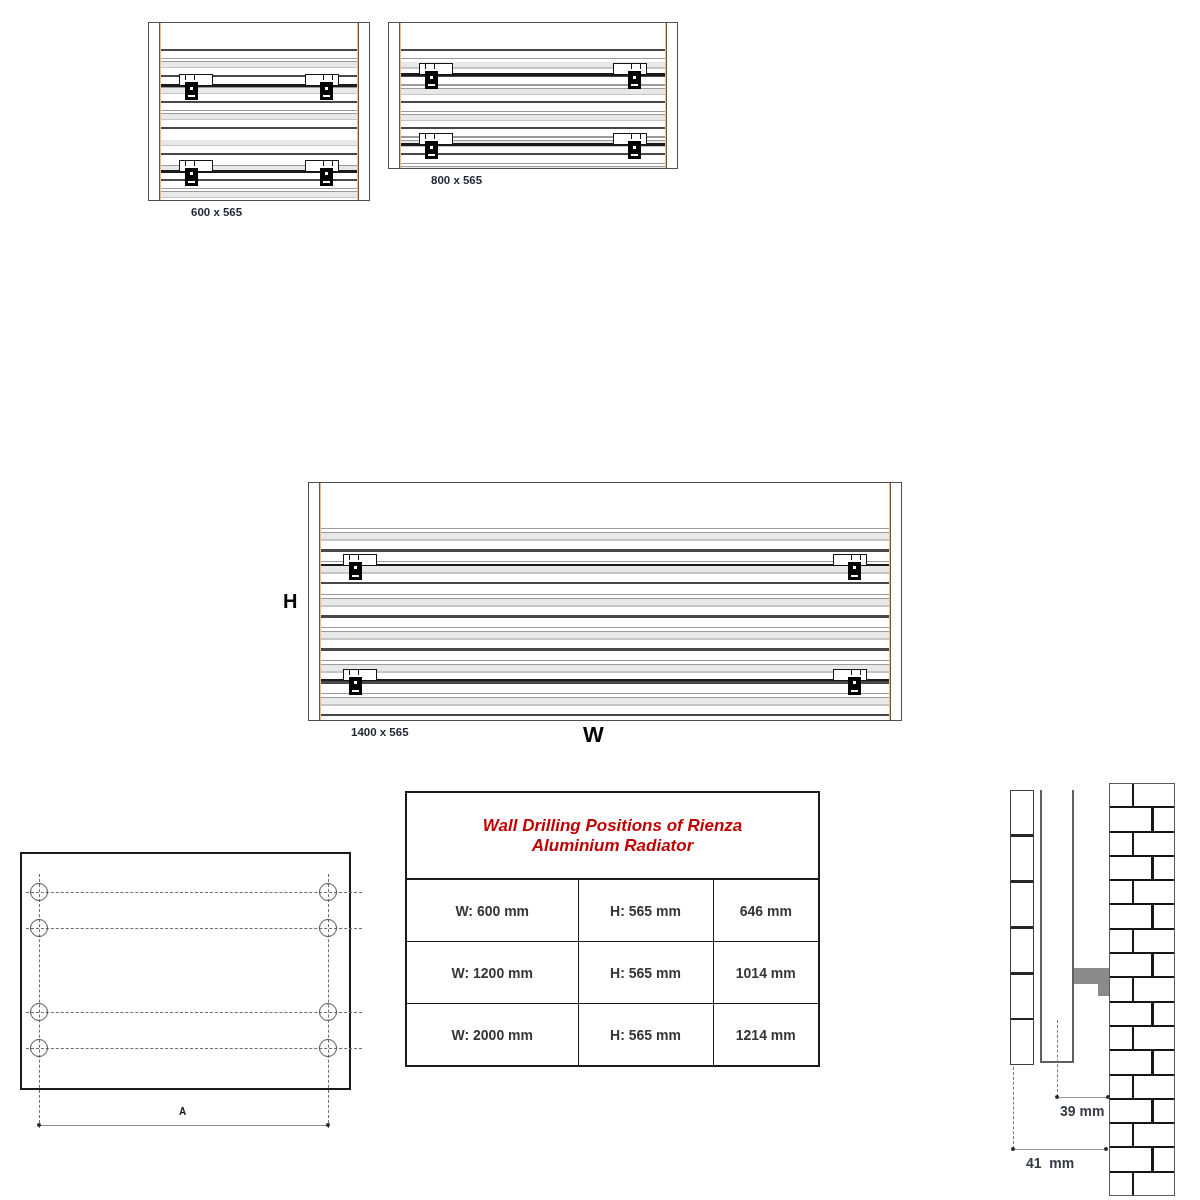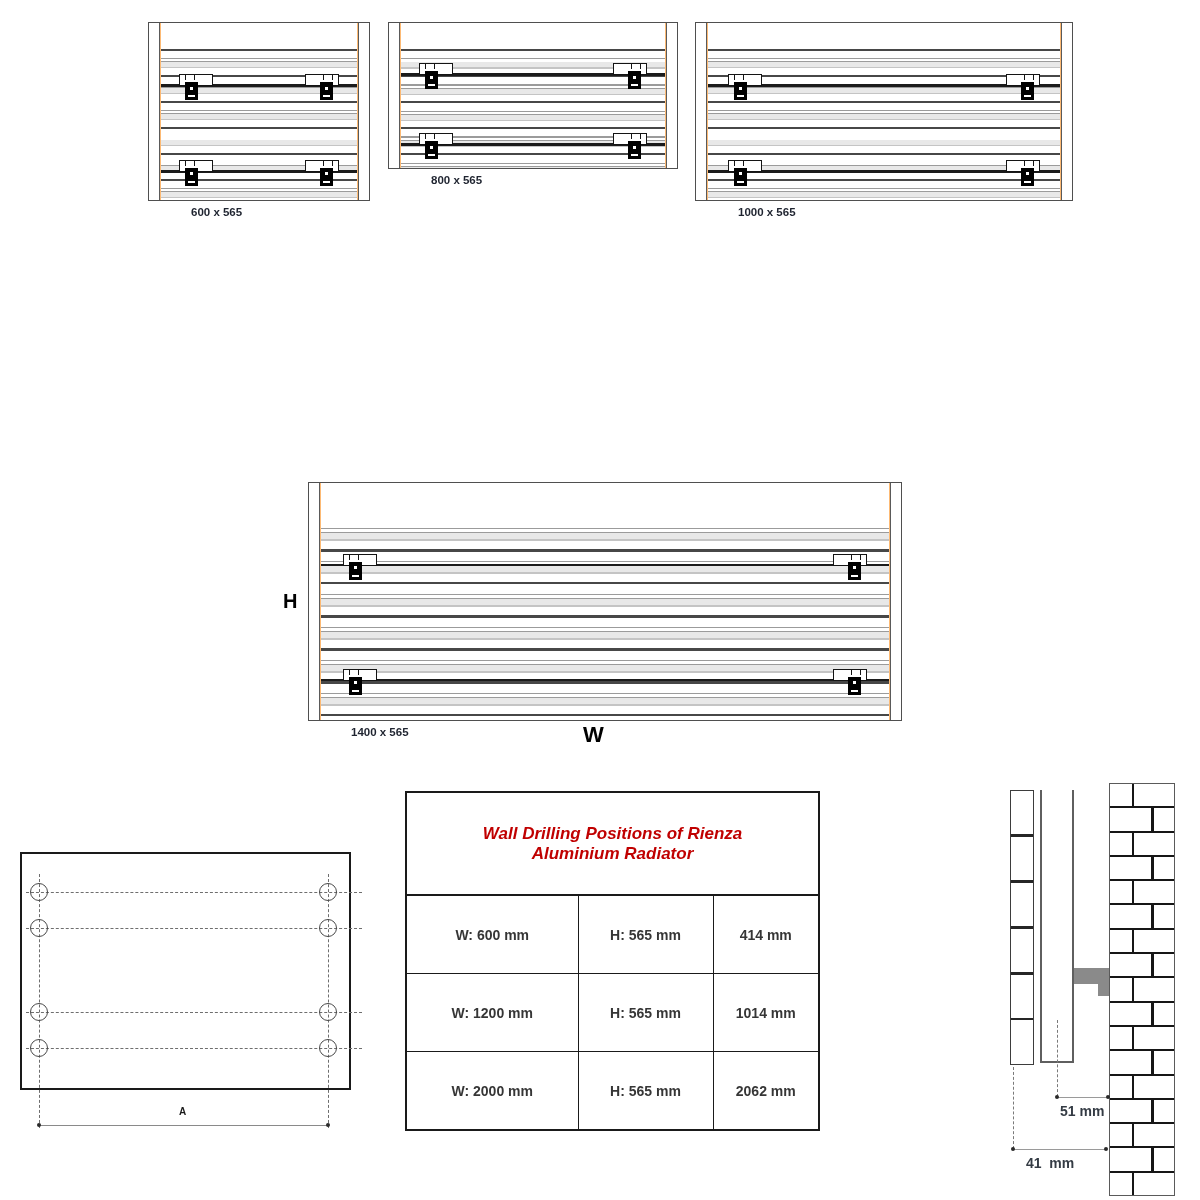--- a/index.html
+++ b/index.html
@@ -48,21 +48,21 @@
   .hole{position:absolute;width:18px;height:18px;border:1.4px solid #4a4a4a;
       border-radius:50%;box-sizing:border-box;background:transparent;}
   .dimline{position:absolute;height:0;border-top:1.2px solid #8a8a8a;}
   .dot{position:absolute;width:4px;height:4px;border-radius:50%;background:#2a2a2a;}
   .a-label{position:absolute;font-size:10px;font-weight:bold;color:#1a1a1a;}
 
   
   .spec-table{position:absolute;left:405px;top:791px;width:413px;border-collapse:collapse;
       table-layout:fixed;background:#fff;}
   .spec-table td{border:1.6px solid #1a1a1a;text-align:center;vertical-align:middle;
-      font-weight:bold;color:#363636;font-size:14px;padding:16px;}
+      font-weight:bold;color:#363636;font-size:14px;padding:8px;}
   .spec-table .title-cell{height:69px;font-size:17px;font-style:italic;color:#c00000;
       border-bottom:2px solid #1a1a1a;}
   .spec-table .hdr{height:49px;font-size:16px;color:#111;}
   .spec-table .cell{height:45px;}
   .spec-table{border:2.2px solid #1a1a1a;}
 
   
   .side-view{position:absolute;left:1000px;top:778px;width:195px;height:422px;}
   .seg-col{position:absolute;left:10px;top:12px;width:24px;height:275px;box-sizing:border-box;
       border:1.5px solid #3d3d3d;
@@ -106,34 +106,20 @@
       <div class="bar" style="top:34.5%;"></div>
       <div class="clip" style="left:18px;top:calc(34.5% - 10px);"></div>
       <div class="clip mirror" style="right:18px;top:calc(34.5% - 10px);"></div>
       <div class="bar" style="top:83%;"></div>
       <div class="clip" style="left:18px;top:calc(83% - 10px);"></div>
       <div class="clip mirror" style="right:18px;top:calc(83% - 10px);"></div>
     </div>
     <div class="size-label">800 x 565</div>
   </div>
 
-  <div class="radiator" style="left:695px;top:22px;width:378px;height:179px;">
-    <div class="rail left"></div>
-    <div class="rail right"></div>
-    <div class="face c26">
-      <div class="topband" style="height:26px;"></div>
-      <div class="bar" style="top:34.5%;"></div>
-      <div class="clip" style="left:20px;top:calc(34.5% - 10px);"></div>
-      <div class="clip mirror" style="right:20px;top:calc(34.5% - 10px);"></div>
-      <div class="bar" style="top:83%;"></div>
-      <div class="clip" style="left:20px;top:calc(83% - 10px);"></div>
-      <div class="clip mirror" style="right:20px;top:calc(83% - 10px);"></div>
-    </div>
-    <div class="size-label">1000 x 565</div>
-  </div>
 
 
   <div class="radiator" style="left:308px;top:482px;width:594px;height:239px;">
     <div class="rail left"></div>
     <div class="rail right"></div>
     <div class="face c33">
       <div class="topband" style="height:36px;"></div>
       <div class="bar" style="top:34%;"></div>
       <div class="clip" style="left:22px;top:calc(34% - 10px);"></div>
       <div class="clip mirror" style="right:22px;top:calc(34% - 10px);"></div>
@@ -181,31 +167,31 @@
     <tbody>
         <tr>
       <td colspan="3" class="title-cell">
         <div>Wall Drilling Positions of Rienza</div>
         <div>Aluminium Radiator</div>
       </td>
     </tr>
     <tr>
       <td class="cell">W: 600 mm</td>
       <td class="cell">H: 565 mm</td>
-      <td class="cell">414 mm</td>
+      <td class="cell">646 mm</td>
     </tr>
     <tr>
       <td class="cell">W: 1200 mm</td>
       <td class="cell">H: 565 mm</td>
       <td class="cell">1014 mm</td>
     </tr>
     <tr>
       <td class="cell">W: 2000 mm</td>
       <td class="cell">H: 565 mm</td>
-      <td class="cell">2062 mm</td>
+      <td class="cell">1214 mm</td>
     </tr>
   </tbody>
     </table>
 
   <div class="side-view">
     <div class="seg-col"></div>
     <div class="ch-line" style="left:40px;top:12px;height:273px;"></div>
     <div class="ch-line" style="left:72px;top:12px;height:273px;"></div>
     <div class="ch-bottom" style="left:40px;top:283px;width:34px;"></div>
 
@@ -265,21 +251,21 @@
           <div class="brick-joint" style="left: 34%;"></div>
         </div>
       </div>
 
     <div class="sv-dash" style="left:13px;top:289px;height:82px;"></div>
     <div class="sv-dash" style="left:57px;top:242px;height:77px;"></div>
 
     <div class="sv-dim" style="left:57px;top:319px;width:52px;"></div>
     <div class="dot" style="left:55px;top:317px;"></div>
     <div class="dot" style="left:106px;top:317px;"></div>
-    <div class="sv-label" style="left:60px;top:325px;">51 mm</div>
+    <div class="sv-label" style="left:60px;top:325px;">39 mm</div>
 
     <div class="sv-dim" style="left:13px;top:371px;width:94px;"></div>
     <div class="dot" style="left:11px;top:369px;"></div>
     <div class="dot" style="left:104px;top:369px;"></div>
     <div class="sv-label" style="left:26px;top:377px;">41  mm</div>
   </div>
 
 </div>
 
 </body></html>

